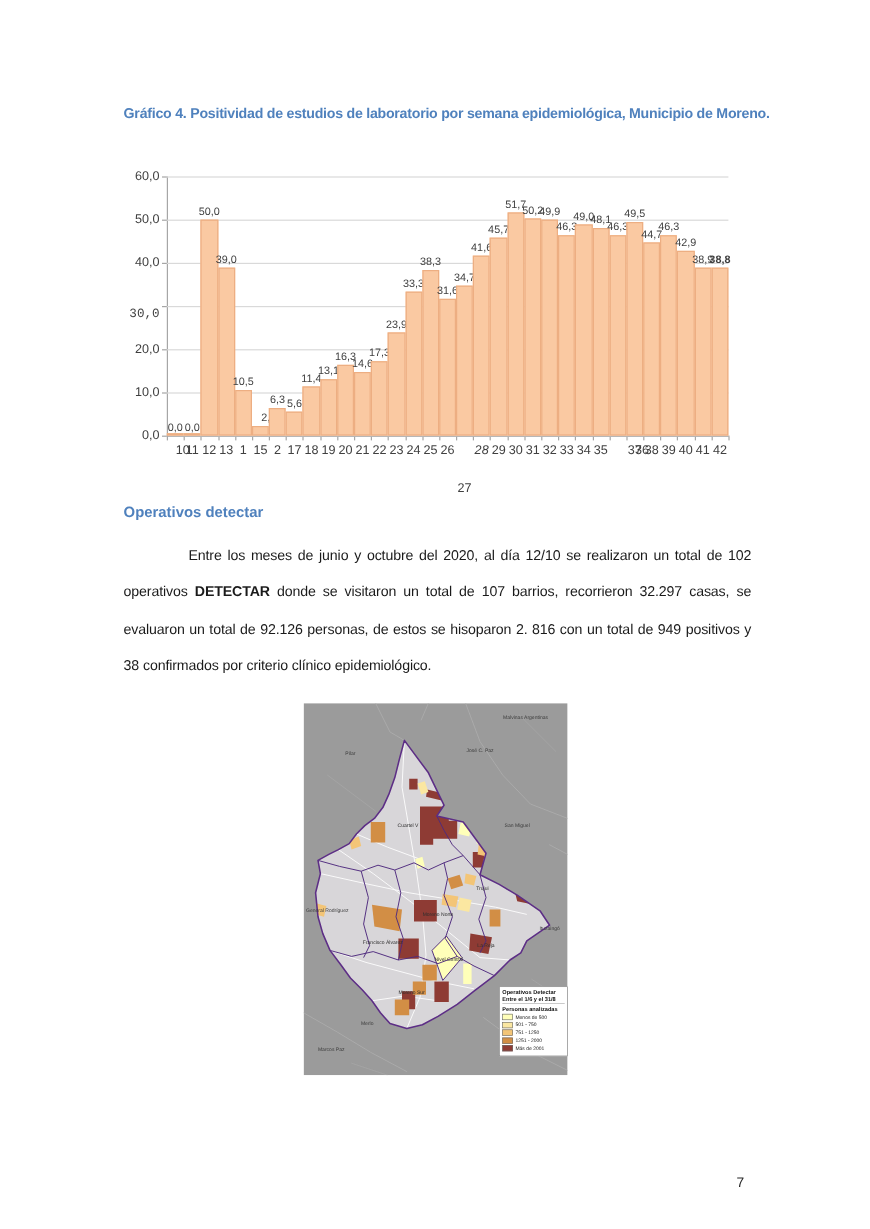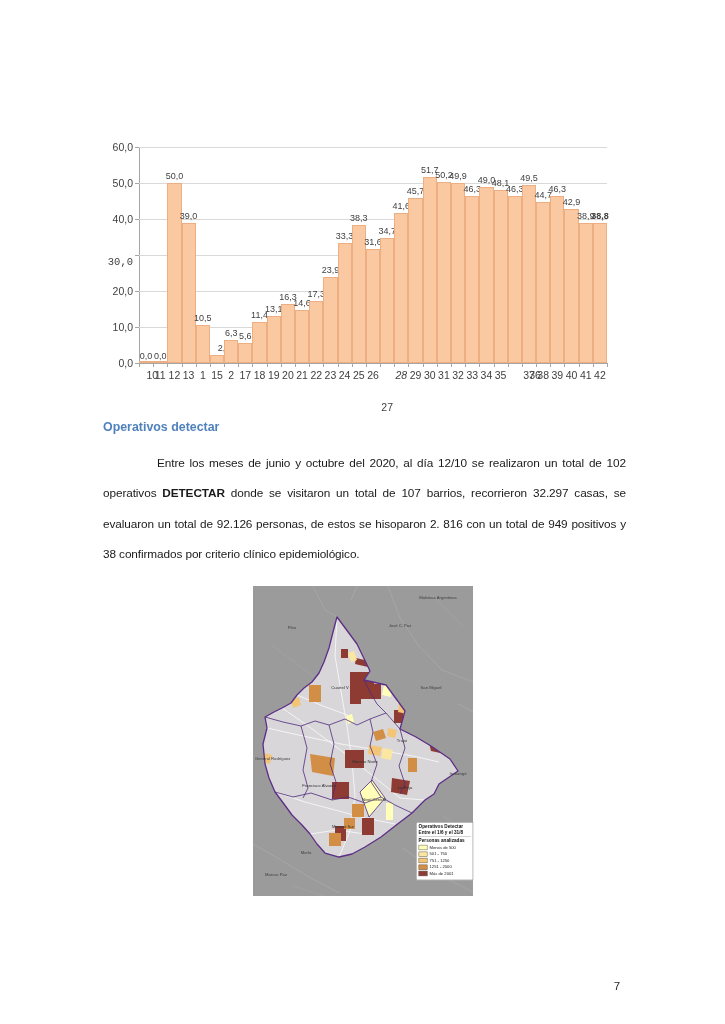--- a/index.html
+++ b/index.html
@@ -48,20 +48,21 @@
   .leg-sub{font-size:9px;font-weight:bold;color:#111;margin-bottom:3px;}
   .leg-row{display:flex;align-items:center;margin-bottom:2.5px;}
   .leg-swatch{width:15px;height:8px;border:1px solid #6b6b6b;margin-right:4px;flex:none;}
   .leg-label{font-size:8px;color:#222;white-space:nowrap;}
 </style>
 </head>
 <body>
 
 <div class="page" style="--heading: #4F81BD;">
 
+  <div class="doc-title">Gráfico 4. Positividad de estudios de laboratorio por semana epidemiológica, Municipio de Moreno.</div>
 
   <div class="chart">
     <div class="yaxis"></div>
     <div class="xaxis"></div>
     <div class="plot" id="plot">
         <div class="gridline" style="top: 180px;"></div>
         <div class="gridline" style="top: 144px;"></div>
         <div class="gridline" style="top: 108px;"></div>
         <div class="gridline" style="top: 72px;"></div>
         <div class="gridline" style="top: 36px;"></div>

